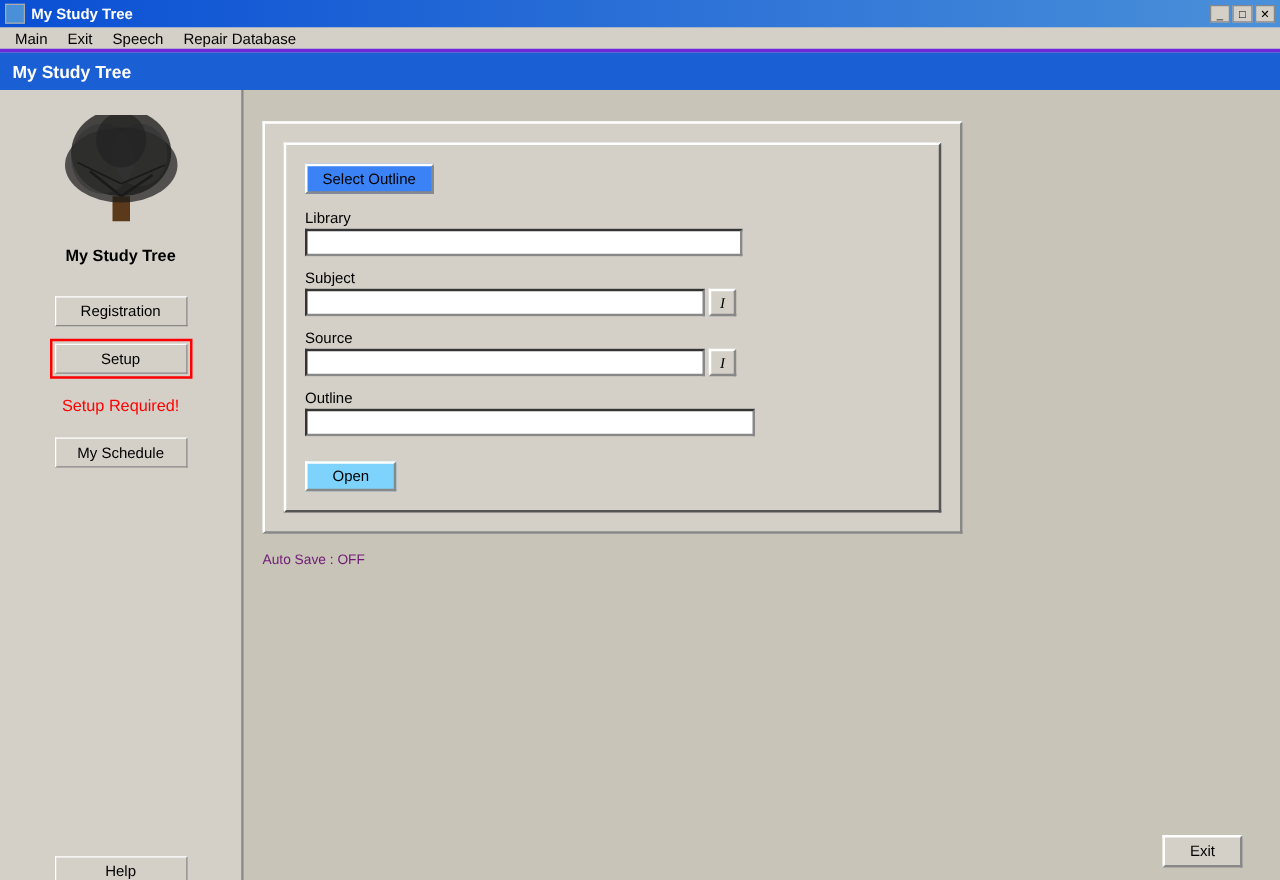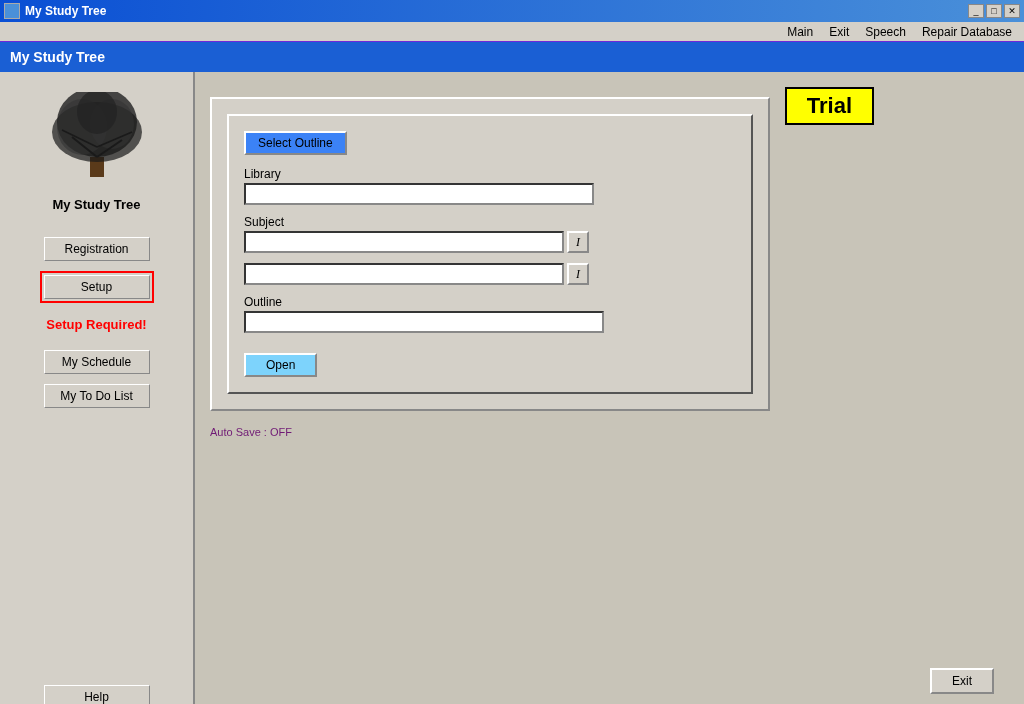--- a/index.html
+++ b/index.html
@@ -52,23 +52,22 @@
       color: #000;
     }
 
     
     .menu-bar {
       background: #d4d0c8;
       height: 20px;
       display: flex;
       align-items: center;
       padding: 0 4px;
-      border-bottom: 1px solid #6d28d9;
-      font-size: 12px;
-      justify-content: flex-end;
+      border-bottom: 3px solid #6d28d9;
+      font-size: 12px;
     }
     .menu-item {
       padding: 2px 8px;
       cursor: pointer;
     }
 
     
     .app-window {
       width: 1024px;
       height: 682px;
@@ -140,21 +139,21 @@
     }
 
     .setup-btn-wrapper {
       border: 2px solid red;
       padding: 2px;
     }
 
     .setup-required {
       color: red;
       font-size: 13px;
-      font-weight: bold;
+      font-weight: normal;
       margin: 4px 0 8px 0;
     }
 
     
     .right-content {
       flex: 1;
       background: #c8c4b8;
       padding: 15px;
       display: flex;
       flex-direction: column;
@@ -342,29 +341,27 @@
 
       <button class="sidebar-btn">Registration</button>
 
       <div class="setup-btn-wrapper">
         <button class="sidebar-btn">Setup</button>
       </div>
 
       <span class="setup-required">Setup Required!</span>
 
       <button class="sidebar-btn">My Schedule</button>
-      <button class="sidebar-btn">My To Do List</button>
 
       <div style="flex:1"></div>
       <button class="sidebar-btn">Help</button>
     </div>
 
     <div class="right-content">
 
-      <div class="trial-badge">Trial</div>
 
       <div class="form-panel">
         <div class="form-panel-inner">
 
           <button class="select-outline-btn">Select Outline</button>
 
           
           <div class="field-group">
             <div class="field-label">Library</div>
             <div class="field-row">
@@ -376,20 +373,21 @@
           <div class="field-group">
             <div class="field-label">Subject</div>
             <div class="field-row">
               <input class="field-input input-medium" type="text" value="" style="">
               <button class="info-btn">I</button>
             </div>
           </div>
 
           
           <div class="field-group">
+            <div class="field-label">Source</div>
             <div class="field-row">
               <input class="field-input input-medium" type="text" value="" style="">
               <button class="info-btn">I</button>
             </div>
           </div>
 
           
           <div class="field-group">
             <div class="field-label">Outline</div>
             <div class="field-row">

